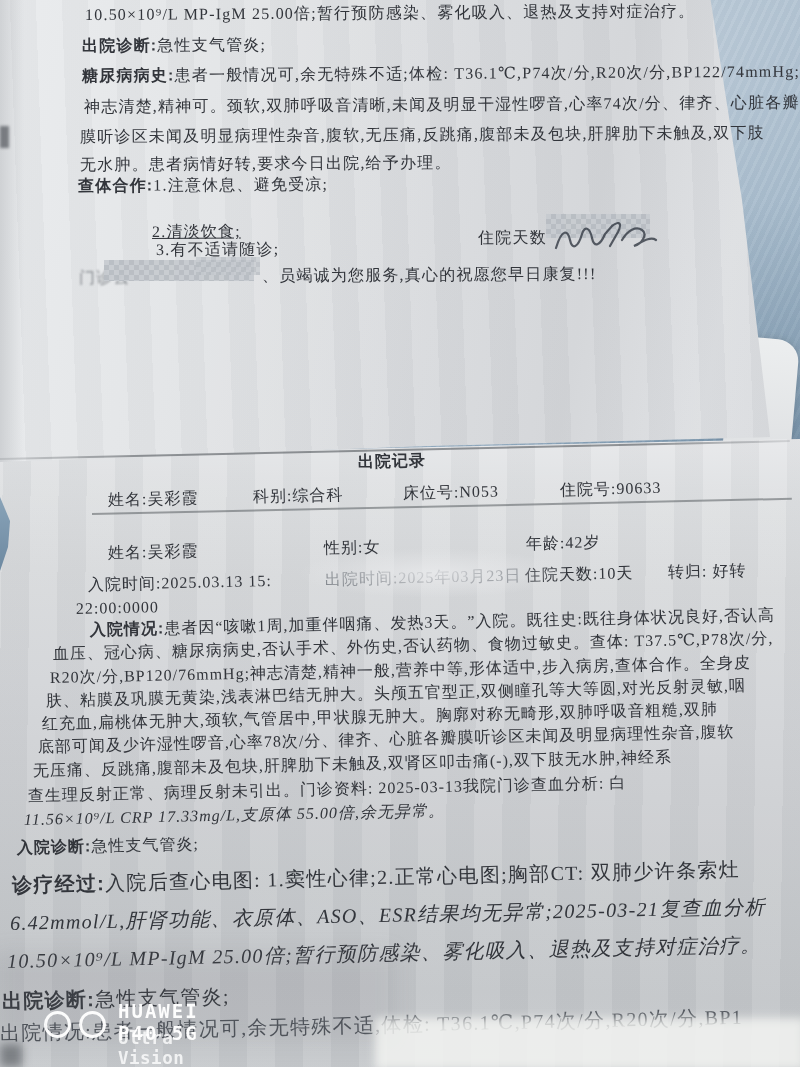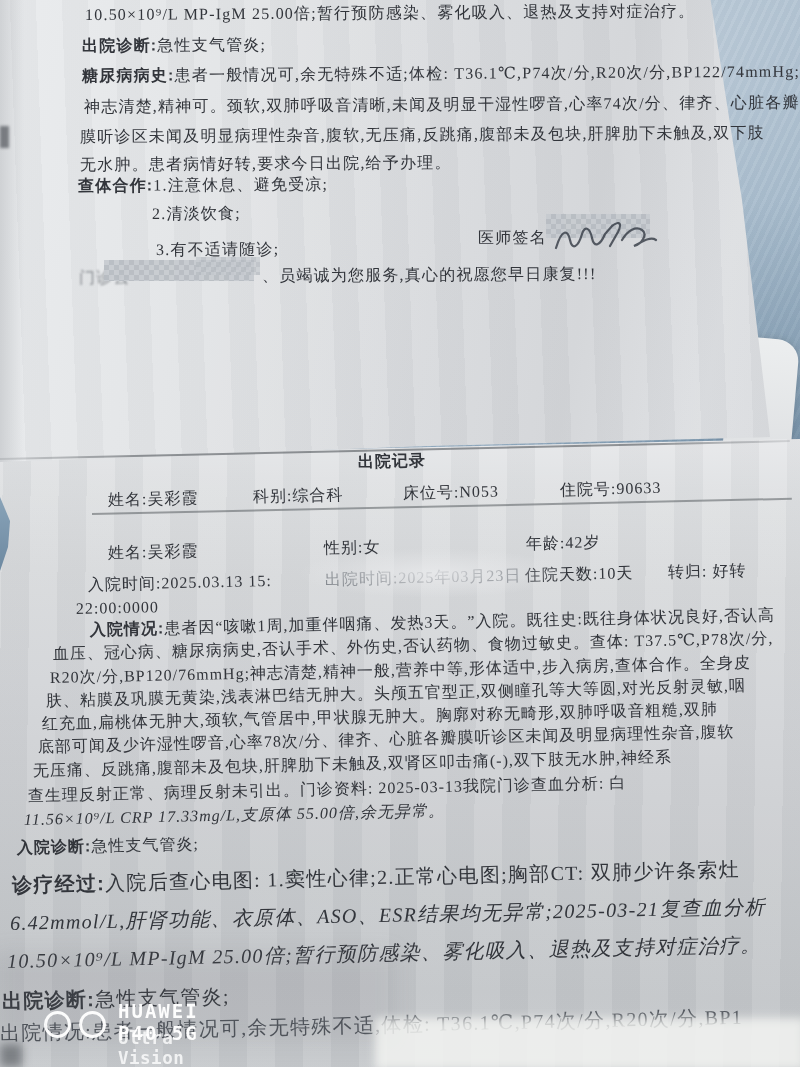--- a/index.html
+++ b/index.html
@@ -56,21 +56,21 @@
 
   
   .p1 .doc-text{font-size:16px; letter-spacing:1.2px; transform:rotate(-.35deg); transform-origin:0 50%;}
   .p1-l1{left:85px; top:5px;}
   .p1-l2{left:82px; top:36px;}
   .p1-l3{left:82px; top:66px;}
   .p1-l4{left:84px; top:97px;}
   .p1-l5{left:80px; top:127px;}
   .p1-l6{left:80px; top:155px;}
   .p1-l7{left:78px; top:176px;}
-  .p1-l8{left:152px; top:204px;}
+  .p1-l8{left:152px; top:222px;text-decoration:underline;}
   .p1-l9{left:156px; top:240px;}
   .p1-sign{left:478px; top:228px;}
   .p1-footer{left:262px; top:266px;}
   .p1-fprefix{left:79px; top:268px; font-size:15px; color:rgba(50,55,62,.55); filter:blur(1px);}
   .pixel-blur{
     z-index:5; background-color:#c7cbd0; filter:blur(.6px); opacity:.92;
     background-image:
       linear-gradient(45deg,#b7bcc2 25%,transparent 25% 75%,#b7bcc2 75%),
       linear-gradient(45deg,#b7bcc2 25%,transparent 25% 75%,#b7bcc2 75%);
     background-size:10px 10px; background-position:0 0,5px 5px;
@@ -143,21 +143,21 @@
   <div class="p1">
     <div class="doc-text p1-l1">10.50×10⁹/L  MP-IgM 25.00倍;暂行预防感染、雾化吸入、退热及支持对症治疗。</div>
     <div class="doc-text p1-l2"><span class="lbl">出院诊断:</span><span class="rest">急性支气管炎;</span></div>
     <div class="doc-text p1-l3"><span class="lbl">糖尿病病史:</span><span class="rest">患者一般情况可,余无特殊不适;体检: T36.1℃,P74次/分,R20次/分,BP122/74mmHg;</span></div>
     <div class="doc-text p1-l4">神志清楚,精神可。颈软,双肺呼吸音清晰,未闻及明显干湿性啰音,心率74次/分、律齐、心脏各瓣</div>
     <div class="doc-text p1-l5">膜听诊区未闻及明显病理性杂音,腹软,无压痛,反跳痛,腹部未及包块,肝脾肋下未触及,双下肢</div>
     <div class="doc-text p1-l6">无水肿。患者病情好转,要求今日出院,给予办理。</div>
     <div class="doc-text p1-l7"><span class="lbl">查体合作:</span><span class="rest">1.注意休息、避免受凉;</span></div>
     <div class="doc-text p1-l8">2.清淡饮食;</div>
     <div class="doc-text p1-l9">3.有不适请随诊;</div>
-    <div class="doc-text p1-sign">医师签名</div>
+    <div class="doc-text p1-sign">住院天数</div>
     <div class="pixel-blur p1-sigblur"></div>
     <svg class="p1-sigsvg" viewBox="0 0 115 36">
       <path d="M4 26 C 10 6, 16 8, 18 18 C 20 28, 26 26, 30 12 C 33 3, 38 6, 40 16 C 42 26, 48 24, 53 12 L 60 4 C 68 -2, 70 2, 66 10 L 58 24 M 70 18 C 76 8, 84 4, 90 8 C 96 12, 90 22, 82 24 C 90 20, 98 14, 104 18" fill="none" stroke="#333a43" stroke-width="2.2" stroke-linecap="round" opacity=".8"></path>
     </svg>
     <div class="doc-text p1-fprefix">门诊云</div>
     <div class="pixel-blur p1-fblur1"></div>
     <div class="pixel-blur p1-fblur2"></div>
     <div class="doc-text p1-footer">、员竭诚为您服务,真心的祝愿您早日康复!!!</div>
   </div>
 

